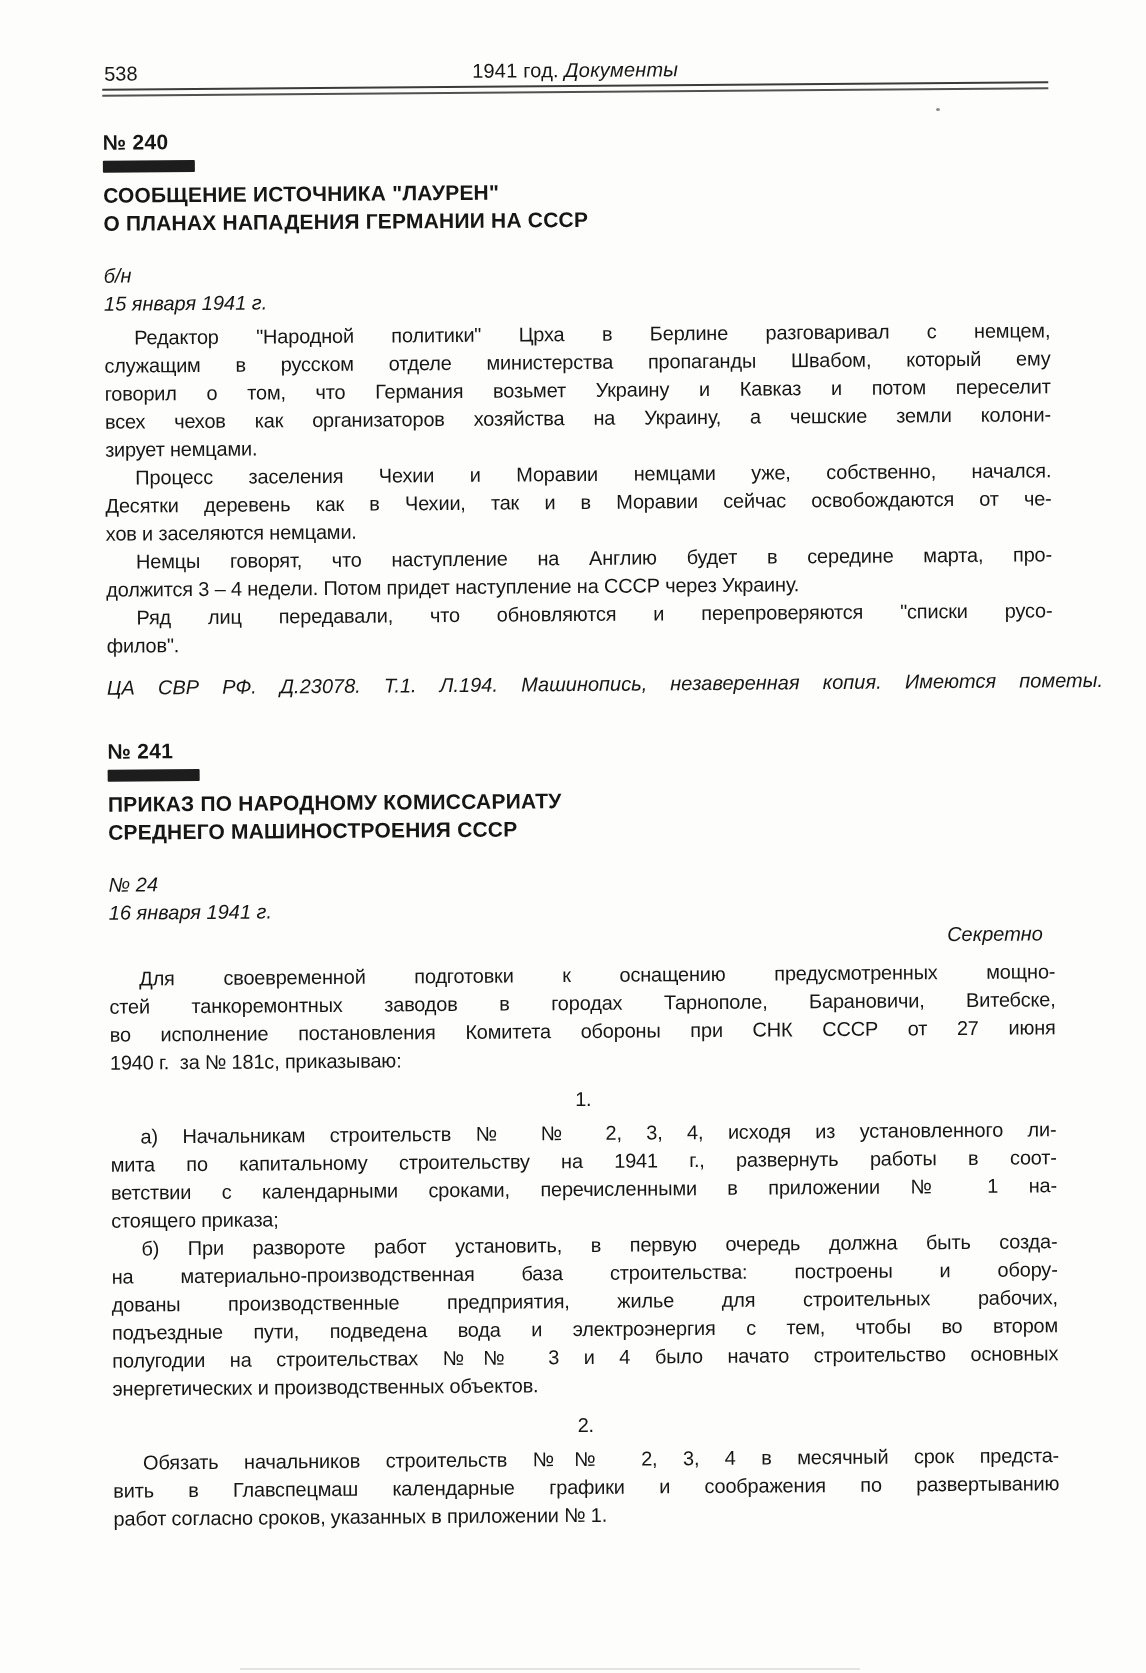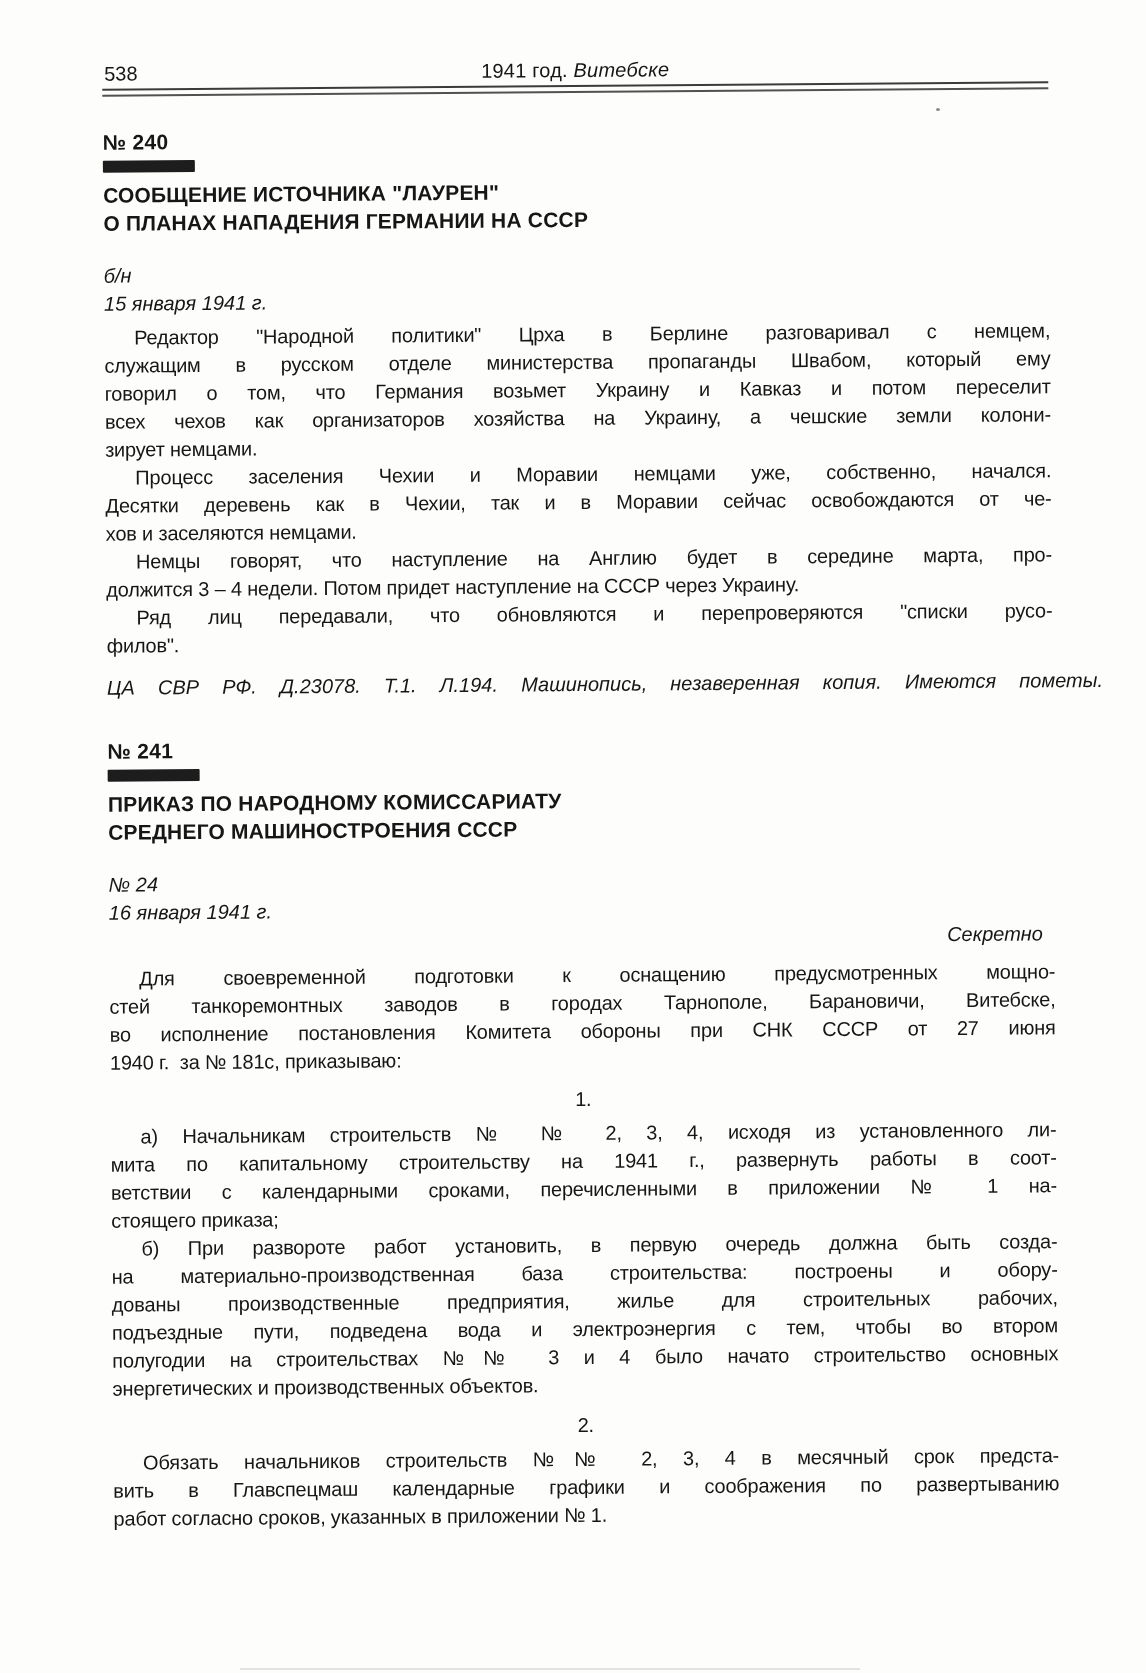--- a/index.html
+++ b/index.html
@@ -148,21 +148,21 @@
   <div class="speck"></div>
   <div class="bottom-smudge"></div>
 
   <div class="scan">
 
     <div class="page-header">
       <span class="page-number">538</span>
       <div class="running-title">
         <span class="rt-bold">1941 год.</span>
         <span> </span>
-        <span class="rt-italic">Витебске</span>
+        <span class="rt-italic">Документы</span>
       </div>
       <div class="header-rule"></div>
     </div>
 
     <section>
       <div class="doc-heading">
         <div class="doc-number">№ 240</div>
         <div class="black-bar"></div>
         <div class="doc-title">
           <div>СООБЩЕНИЕ ИСТОЧНИКА "ЛАУРЕН"</div>

